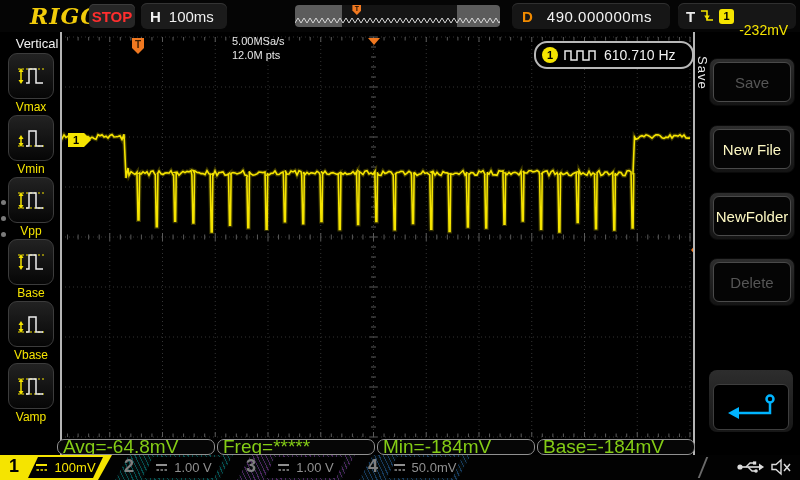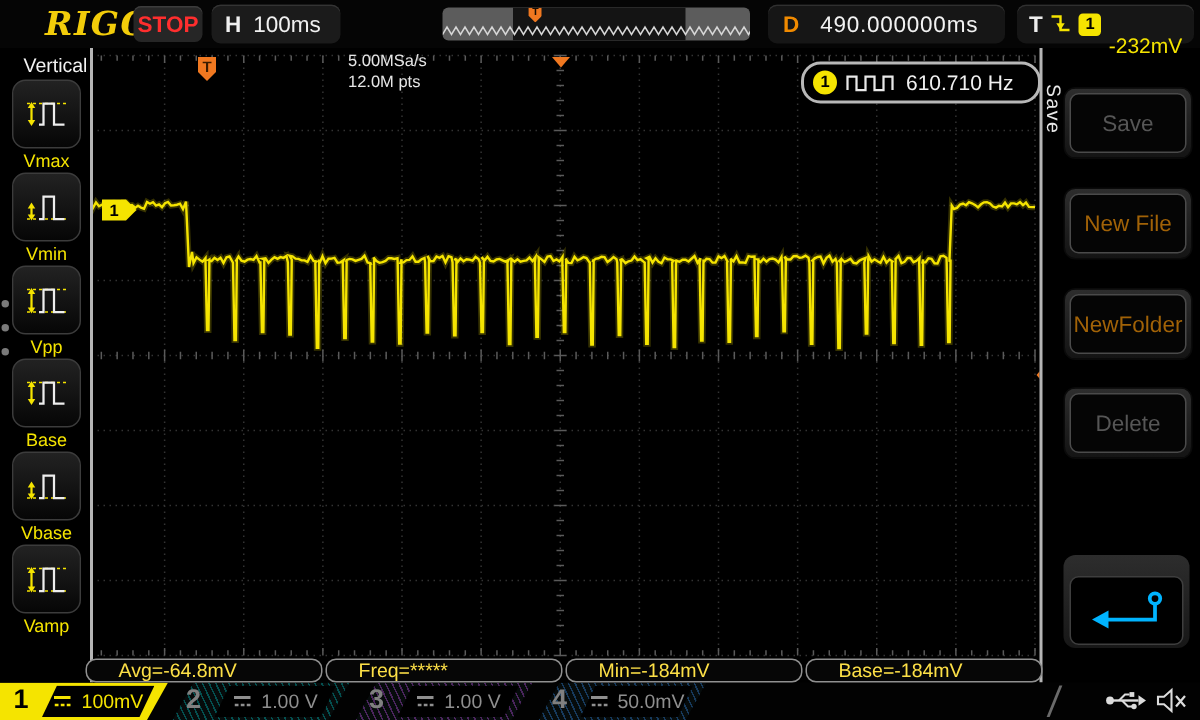--- a/index.html
+++ b/index.html
@@ -51,39 +51,39 @@
   
   .right-menu{position:absolute;left:693px;top:32px;width:107px;height:423px;background:#000;z-index:4;}
   .right-menu::before{content:"";position:absolute;left:0;top:0;width:2px;height:100%;background:#b5b5b5;}
   .rm-tab{position:absolute;left:2px;top:24px;color:#e8e8e8;font-size:13px;
         writing-mode:vertical-rl;letter-spacing:1px;}
   .rm-btn{position:absolute;left:16px;width:84px;height:46px;border-radius:8px;
         background:linear-gradient(#2d2d2d,#141414);border:1px solid #0a0a0a;
         display:flex;align-items:center;justify-content:center;}
   .rm-btn .inlay{width:76px;height:38px;border:1px solid #4a4a4a;border-radius:6px;background:#050505;
         display:flex;align-items:center;justify-content:center;font-size:15px;}
-  .rm-btn.on .inlay{color:#a16207;}
+  .rm-btn.on .inlay{color:#fef9c3;}
   .rm-btn.off .inlay{color:#565656;}
   .rm-return{position:absolute;left:16px;top:338px;width:84px;height:62px;border-radius:8px;
         background:linear-gradient(#2d2d2d,#171717);}
   .rm-return .inlay{position:absolute;left:4px;top:14px;width:74px;height:44px;background:#000;
         border:1px solid #3e3e3e;border-radius:6px;display:flex;align-items:center;justify-content:center;}
 
   
   .freq-box{position:absolute;left:534px;top:41px;width:150px;height:24px;background:#000;
         border:2px solid #b8b8b8;border-radius:13px;display:flex;align-items:center;gap:6px;
         padding:0 0 0 6px;z-index:6;}
   .freq-box .fch{width:16px;height:16px;border-radius:50%;background:#f5e400;color:#000;
         font-size:11px;font-weight:bold;display:flex;align-items:center;justify-content:center;}
   .freq-box .fval{color:#f0f0f0;font-size:14px;}
 
   
   .meas-bar{position:absolute;left:57px;top:439px;width:638px;height:16px;display:flex;gap:2px;z-index:6;}
   .meas-cell{flex:1;background:#060606;border:1px solid #909090;border-radius:7px;
-        color:#fde047;font-size:13px;line-height:14px;padding-left:21px;overflow:hidden;white-space:nowrap;}
+        color:#84cc16;font-size:19px;line-height:14px;padding-left:5px;overflow:hidden;white-space:nowrap;}
 
   
   .bottom-bar{position:absolute;left:0;top:455px;width:800px;height:25px;background:#020202;z-index:5;}
   .ch-badge{position:absolute;top:0;height:25px;}
   .plate{position:absolute;left:0;top:0;width:100%;height:100%;}
   .ch-off .plate{clip-path:polygon(14px 0,100% 0,calc(100% - 14px) 100%,0 100%);
         background:repeating-linear-gradient(65deg,var(--chc-h) 0 1px,transparent 1px 4px),#060b0b;}
   .ch-on .plate{clip-path:polygon(0 0,100% 0,calc(100% - 14px) 100%,0 100%);background:var(--chc);}
   .ch-badge .num{position:absolute;left:9px;top:1px;font-size:18px;font-weight:bold;z-index:2;}
   .ch-on .num{color:#000;}

